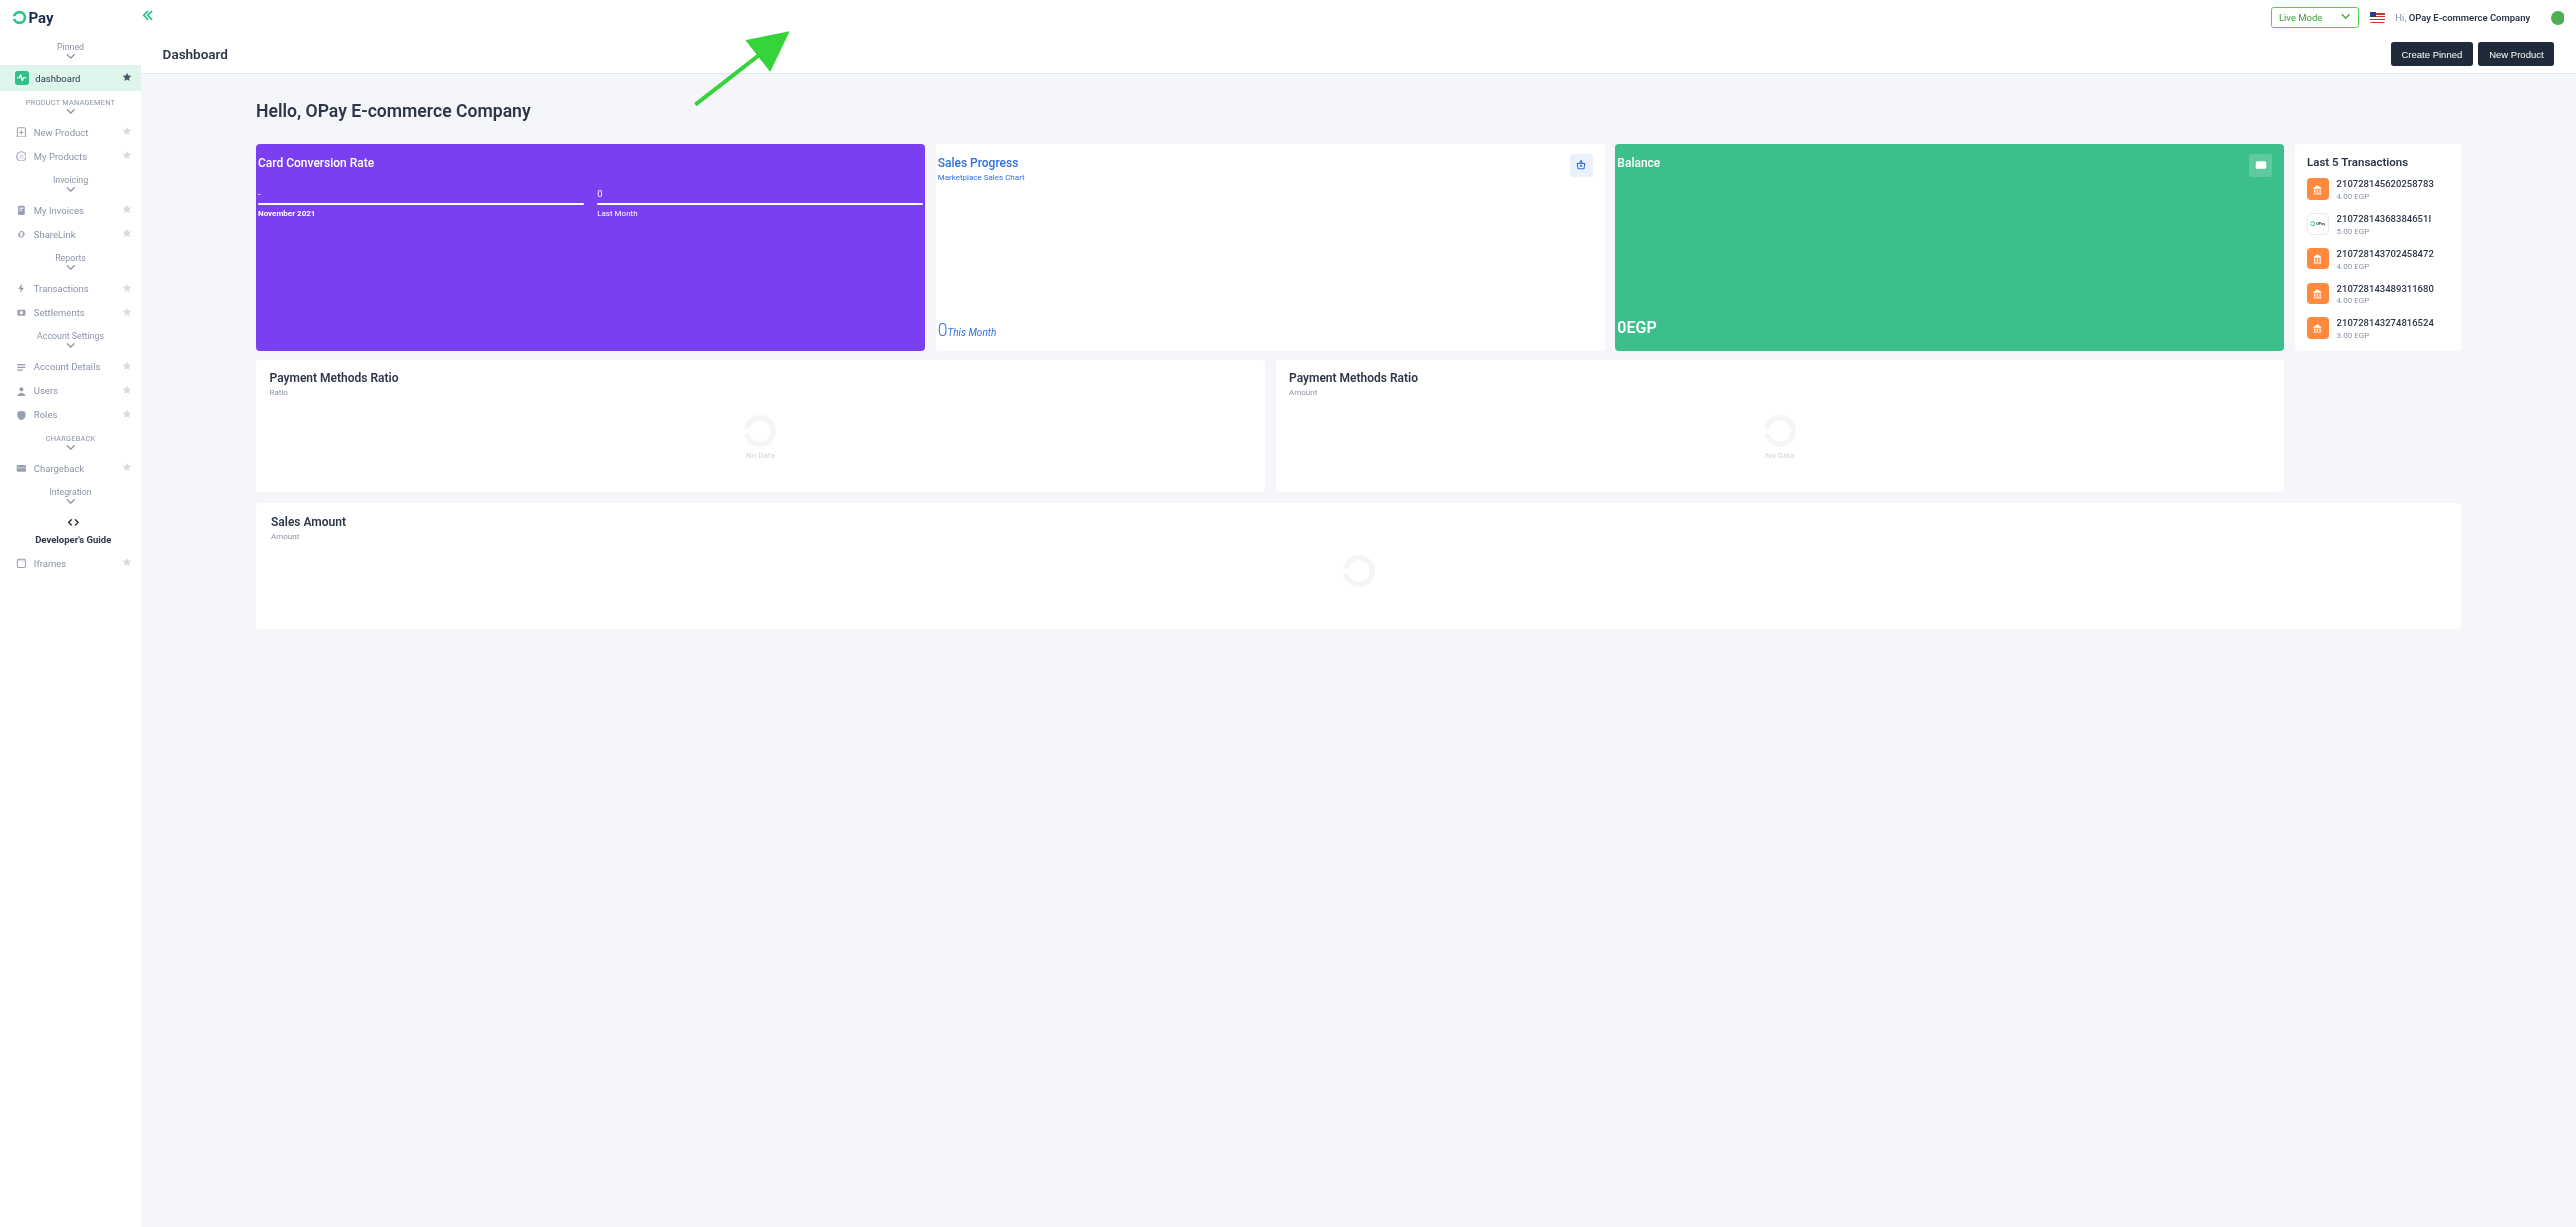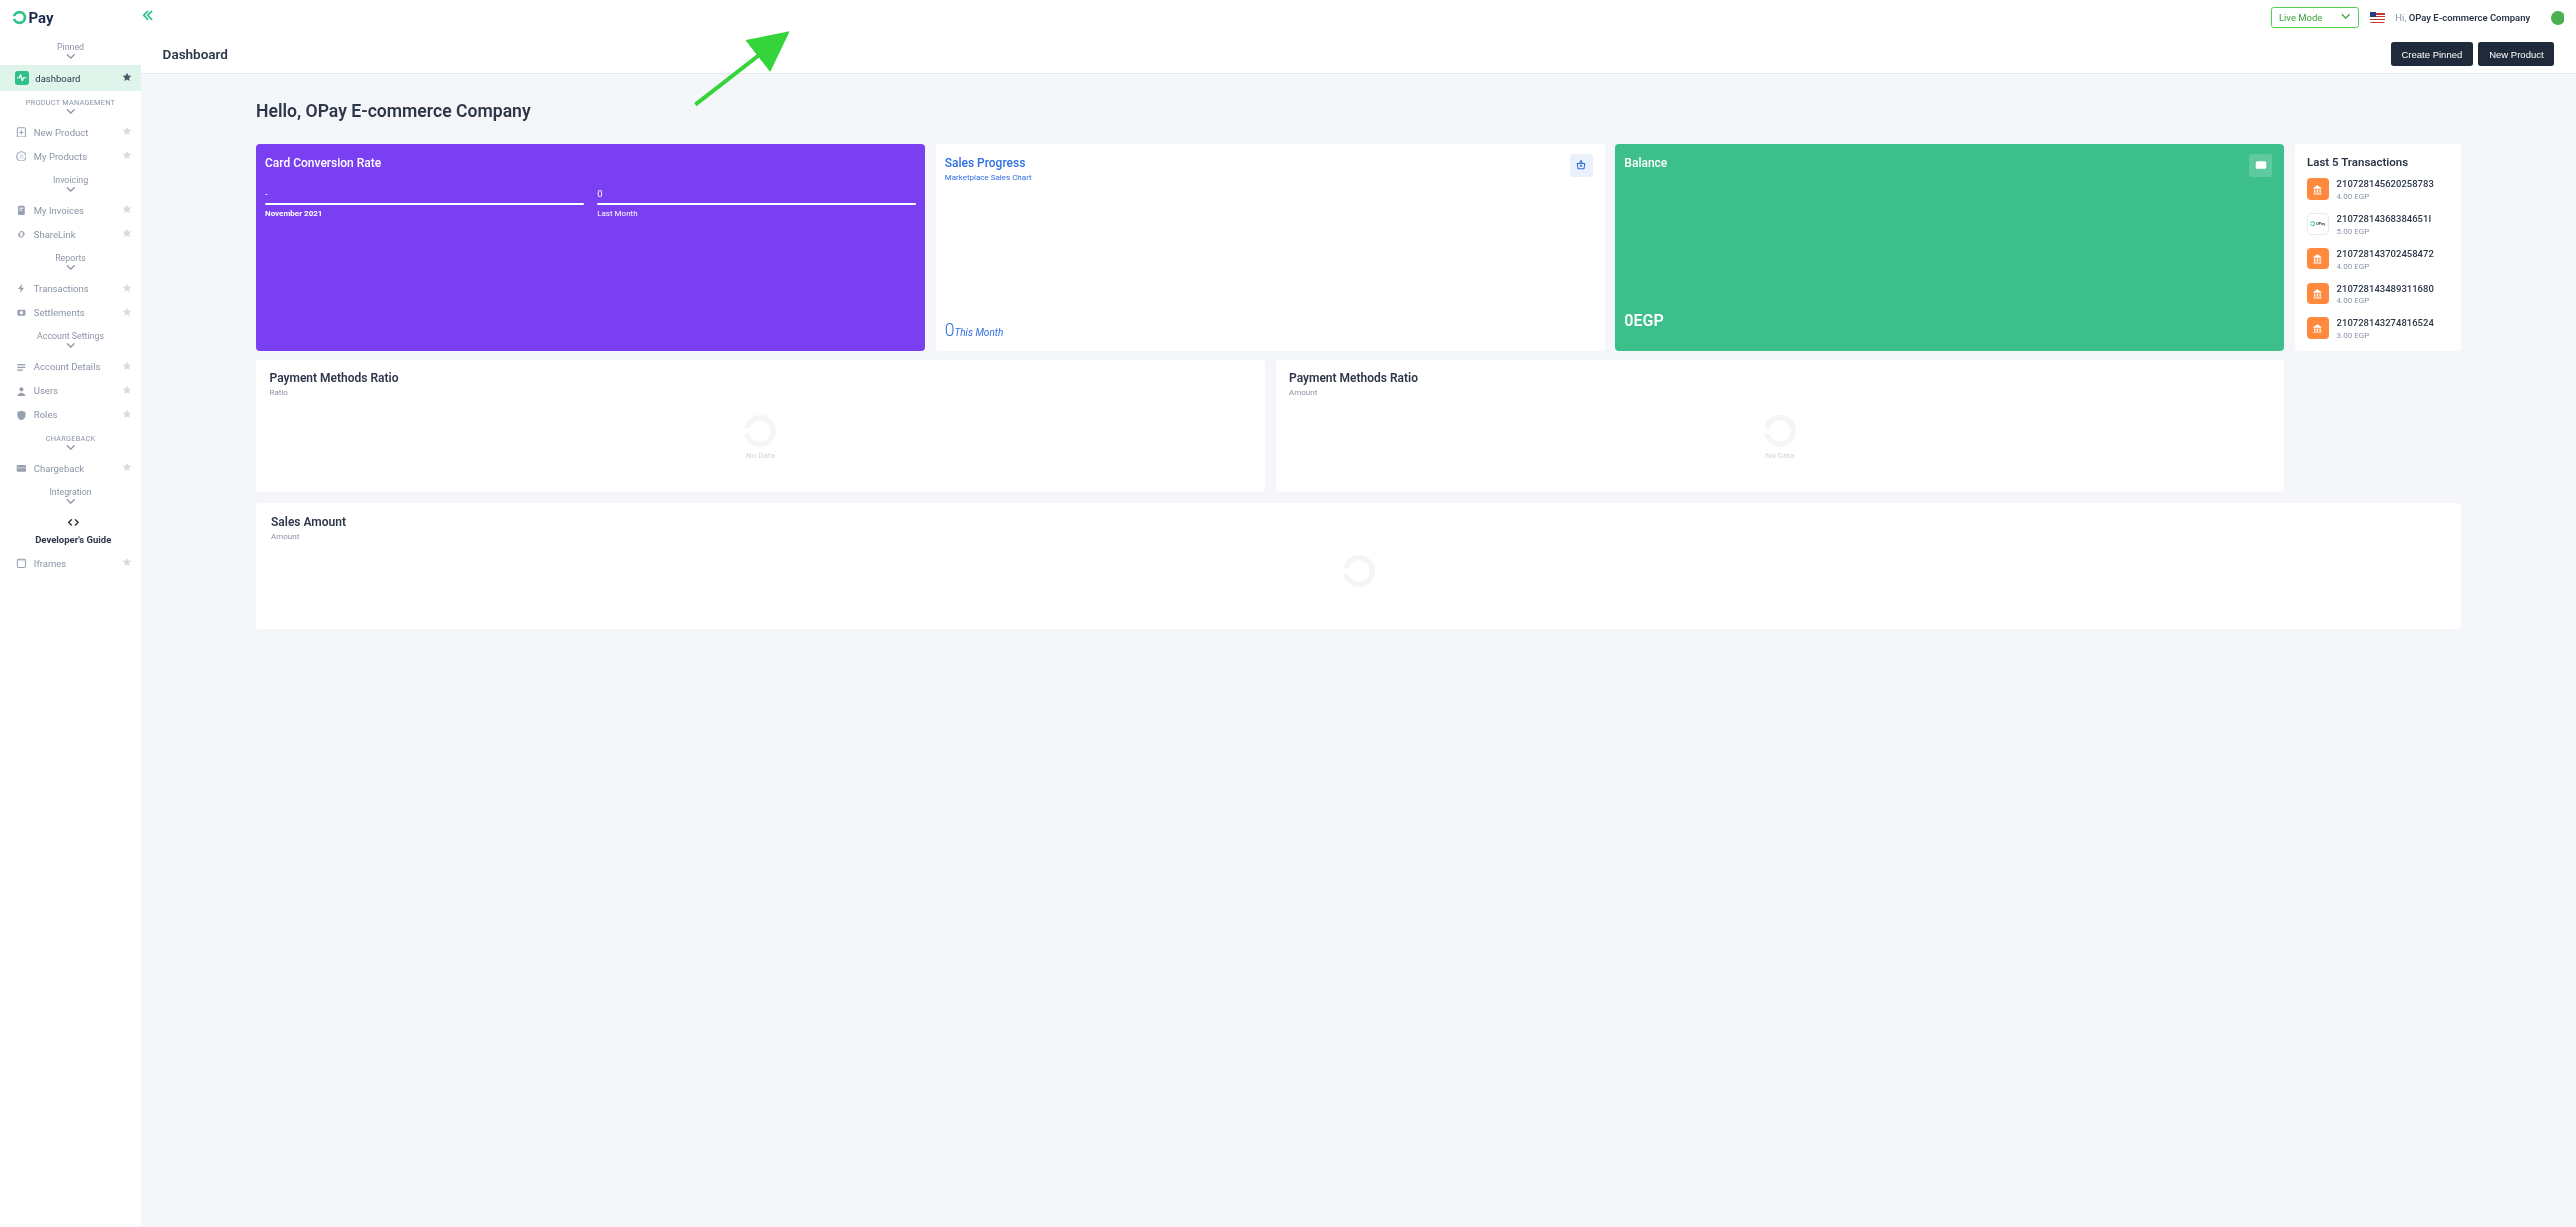--- a/index.html
+++ b/index.html
@@ -130,21 +130,21 @@
     padding: 6.8px 10.8px; font-size:9.5px; cursor:pointer;
   }
 
   .content {
     overflow-y: auto;
     padding: 27px 115px 41px;
   }
   .hello { font-size: 17.6px; font-weight: 600; margin-bottom: 23px;}
 
   .row { display:flex; gap:10.8px; margin-bottom:10.8px;}
-  .card-top { flex:1; background:#fff; border-radius:4px; padding:12px 9px; min-height:91px; position:relative;}
+  .card-top { flex:1; background:#fff; border-radius:4px; padding:12px 2px; min-height:91px; position:relative;}
   .card-purple { background: var(--purple); color:#fff;}
   .card-purple h3 { margin:0 0 17.6px; font-size:12px; font-weight:500;}
   .bars { display:flex; gap:13.5px;}
   .bar-col { flex:1; }
   .bar-val { font-size:9.5px; margin-bottom:4px;}
   .bar-line { height:2.7px; background:#fff; border-radius:1.4px; margin-bottom:4px;}
   .bar-lbl { font-size:8px; }
   .bar-lbl.bold { font-weight:700;}
 
   .card-blue-border {}
@@ -153,21 +153,21 @@
   .card-blue-border .zero-row { position:absolute; bottom:10.8px; }
   .card-blue-border .zero { color:#2f6fe0; font-size:17.6px; font-weight:300; vertical-align:baseline;}
   .card-blue-border .zero-sub { color:#2f6fe0; font-size:10px;font-style:italic;}
   .sq-icon {
     position:absolute; right:12px; top:9.5px; width:23px; height:23px;
     background:#eaf1fd; border-radius:2.7px; display:inline-flex; align-items:center; justify-content:center; color:#2f6fe0;
   }
 
   .card-green { background: var(--teal-card); color:#fff;}
   .card-green h3 { margin:0; font-size:12px; font-weight:500;}
-  .card-green .bal { position:absolute; bottom:21px; font-size:16px; font-weight:600;}
+  .card-green .bal { position:absolute; bottom:14px; font-size:16px; font-weight:600;}
   .card-green .sq-icon { background:rgba(255,255,255,.18); color:#fff;}
 
   .panel { flex:1; background:#fff; border-radius:4px; padding:10.8px 13.5px 13.5px; min-height:132px;}
   .panel h3 { margin:0 0 2.7px; font-size:12px; font-weight:600;}
   .panel .sub { color:var(--muted); font-size:8px;}
   .nd { display:flex; flex-direction:column; align-items:center; justify-content:center; height:81px; color:#cfd5df;}
   .nd svg { opacity:.5;}
   .nd span { margin-top:4px; font-size:8px;}
 
   .tx-card { width:166px; background:#fff; border-radius:4px; padding:10.8px 12px;}

